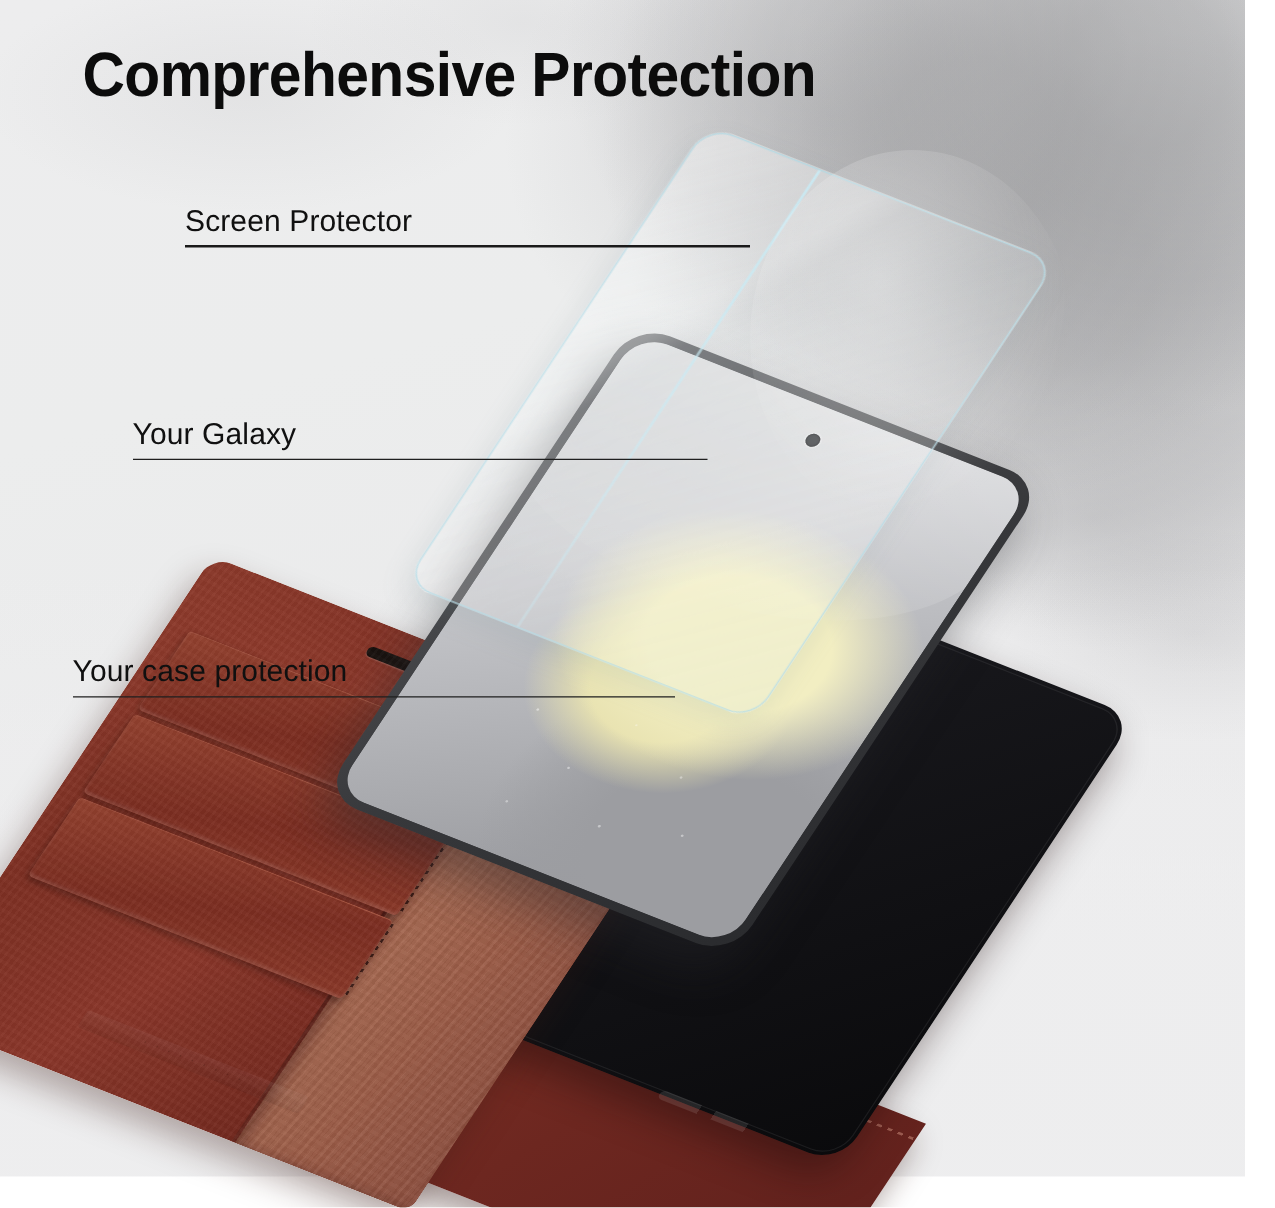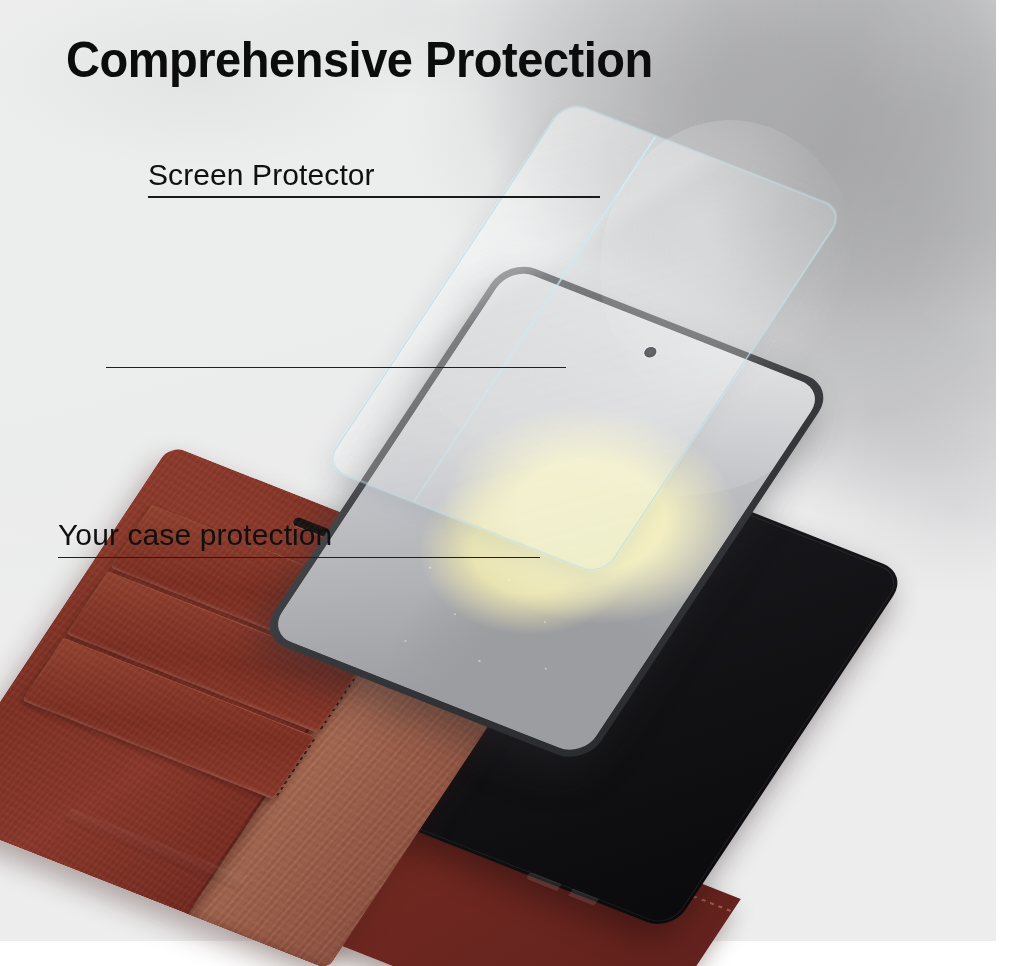--- a/index.html
+++ b/index.html
@@ -54,21 +54,21 @@
     white-space:nowrap;
     transform:scaleX(0.94);
     transform-origin:left top;
   }
 
   
   .callout { position:absolute; }
   .callout .txt {
     position:absolute;
     left:0; bottom:6px;
-    font-size:30px;
+    font-size:24px;
     color:#101010;
     white-space:nowrap;
     letter-spacing:0.1px;
   }
   .callout .rule {
     position:absolute;
     left:0; bottom:0;
     height:0;
     border-top:2px solid #1a1a1a;
   }
@@ -364,20 +364,21 @@
   <div class="glare"></div>
 
   <div class="headline">Comprehensive Protection</div>
 
   <div class="callout" style="left:148px; top:158px; width:452px; height:40px;">
     <span class="txt">Screen Protector</span>
     <span class="rule" style="width:452px;"></span>
   </div>
 
   <div class="callout thin" style="left:106px; top:328px; width:460px; height:40px;">
+    <span class="txt">Your Galaxy</span>
     <span class="rule" style="width:460px;"></span>
   </div>
 
   <div class="callout thin" style="left:58px; top:518px; width:482px; height:40px;">
     <span class="txt">Your case protection</span>
     <span class="rule" style="width:482px;"></span>
   </div>
 
 </div>
 

